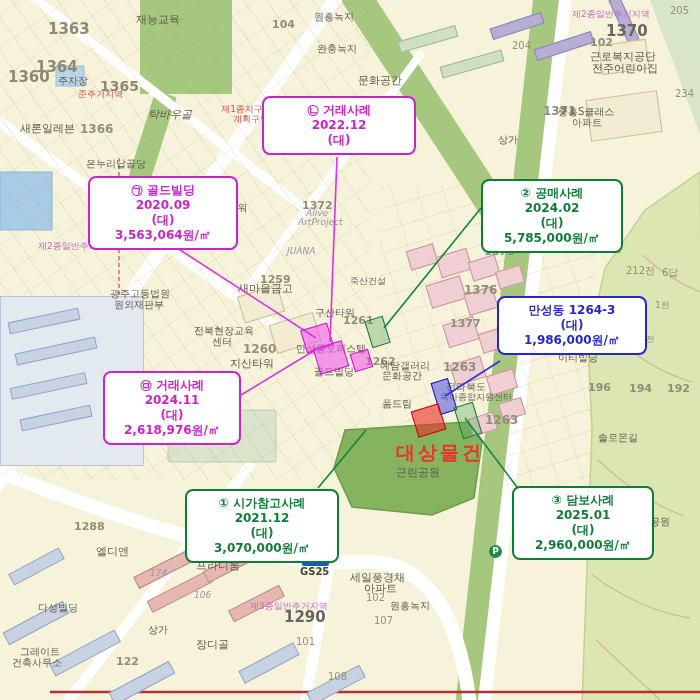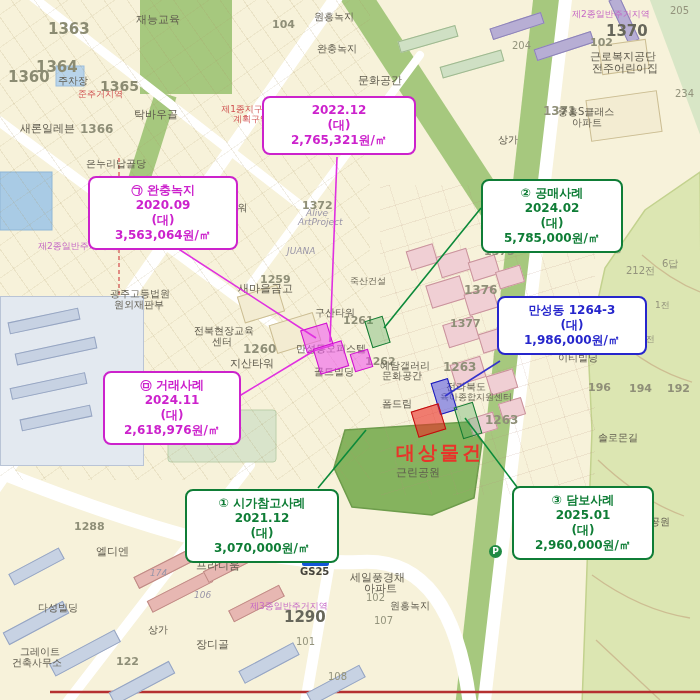--- a/index.html
+++ b/index.html
@@ -140,21 +140,21 @@
   <span class="ml n12" style="left:80px;top:122px;">1366</span>
   <span class="ml n11" style="left:272px;top:18px;">104</span>
   <span class="ml n11" style="left:590px;top:36px;">102</span>
   <span class="ml n10" style="left:670px;top:5px;">205</span>
   <span class="ml n10" style="left:512px;top:40px;">204</span>
   <span class="ml nd" style="left:606px;top:22px;">1370</span>
   <span class="ml n12" style="left:543px;top:104px;">1371</span>
   <span class="ml n10" style="left:675px;top:88px;">234</span>
   <span class="ml n9" style="left:590px;top:243px;">1452공</span>
   <span class="ml n10" style="left:626px;top:264px;">212전</span>
-  <span class="ml n10" style="left:662px;top:257px;text-align:center;">6답</span>
+  <span class="ml n10" style="left:662px;top:266px;text-align:center;">6답</span>
   <span class="ml n9" style="left:655px;top:299px;">1전</span>
   <span class="ml n9" style="left:640px;top:333px;">4전</span>
   <span class="ml n11" style="left:588px;top:381px;">196</span>
   <span class="ml n11" style="left:629px;top:382px;">194</span>
   <span class="ml n11" style="left:667px;top:382px;">192</span>
   <span class="ml nd" style="left:284px;top:608px;">1290</span>
   <span class="ml n11" style="left:74px;top:520px;">1288</span>
   <span class="ml n11" style="left:260px;top:273px;">1259</span>
   <span class="ml n12" style="left:243px;top:342px;">1260</span>
   <span class="ml n11" style="left:343px;top:314px;">1261</span>
@@ -166,21 +166,21 @@
   <span class="ml n12" style="left:464px;top:283px;">1376</span>
   <span class="ml n11" style="left:450px;top:317px;">1377</span>
   <span class="ml n11" style="left:116px;top:655px;">122</span>
   <span class="ml n10" style="left:296px;top:636px;">101</span>
   <span class="ml n10" style="left:328px;top:671px;">108</span>
   <span class="ml n10" style="left:366px;top:592px;">102</span>
   <span class="ml n10" style="left:374px;top:615px;">107</span>
   <span class="ml ni9" style="left:150px;top:568px;">174</span>
   <span class="ml ni9" style="left:194px;top:590px;">106</span>
   <span class="ml p11" style="left:136px;top:12px;">재능교육</span>
-  <span class="ml p11" style="left:134px;top:107px;">탁바우골</span>
+  <span class="ml p11" style="left:148px;top:107px;font-style:italic;">탁바우골</span>
   <span class="ml p11" style="left:20px;top:121px;">새론일레븐</span>
   <span class="ml p10" style="left:58px;top:74px;">주차장</span>
   <span class="ml p10" style="left:317px;top:42px;">완충녹지</span>
   <span class="ml p10" style="left:314px;top:10px;">원흥녹지</span>
   <span class="ml p11" style="left:358px;top:73px;">문화공간</span>
   <span class="ml p11" style="left:590px;top:49px;">근로복지공단</span>
   <span class="ml p11" style="left:592px;top:61px;">전주어린이집</span>
   <span class="ml p10" style="left:558px;top:105px;">중흥S클래스</span>
   <span class="ml p10" style="left:572px;top:116px;">아파트</span>
   <span class="ml p10" style="left:86px;top:157px;">은누리납골당</span>
@@ -246,29 +246,29 @@
     </g>
   </svg>
 
   <div id="gs25">GS25</div>
   <div id="gs25t">GS25</div>
   <div id="parkP">P</div>
 
   <div id="subject">대상물건</div>
 
   <div class="callout c-mag" style="left:88px;top:176px;width:132px;">
-    <div>㉠ 완충녹지</div>
+    <div>㉠ 골드빌딩</div>
     <div>2020.09</div>
     <div>(대)</div>
     <div>3,563,064원/㎡</div>
   </div>
   <div class="callout c-mag" style="left:262px;top:96px;width:136px;">
+    <div>㉡ 거래사례</div>
     <div>2022.12</div>
     <div>(대)</div>
-    <div>2,765,321원/㎡</div>
   </div>
   <div class="callout c-grn" style="left:481px;top:179px;width:124px;">
     <div>② 공매사례</div>
     <div>2024.02</div>
     <div>(대)</div>
     <div>5,785,000원/㎡</div>
   </div>
   <div class="callout c-blu" style="left:497px;top:296px;width:132px;">
     <div>만성동 1264-3</div>
     <div>(대)</div>

